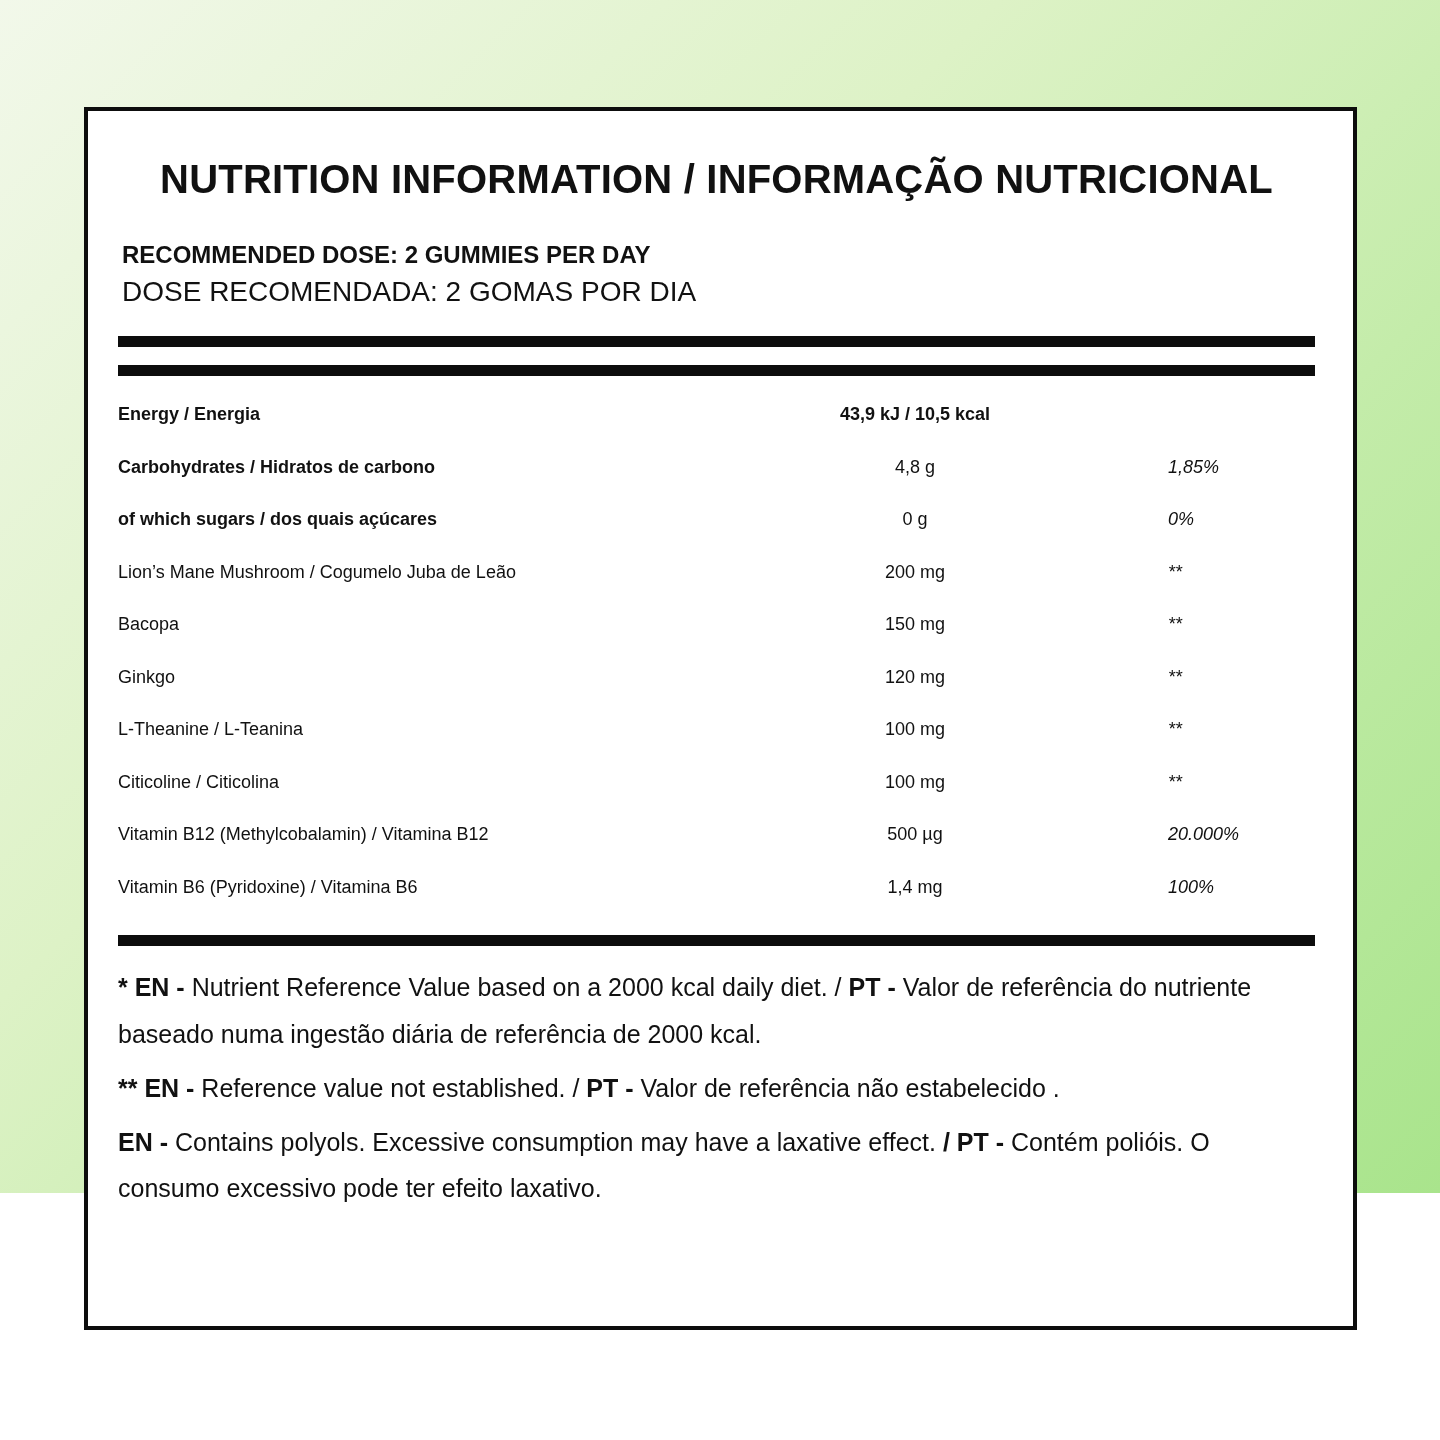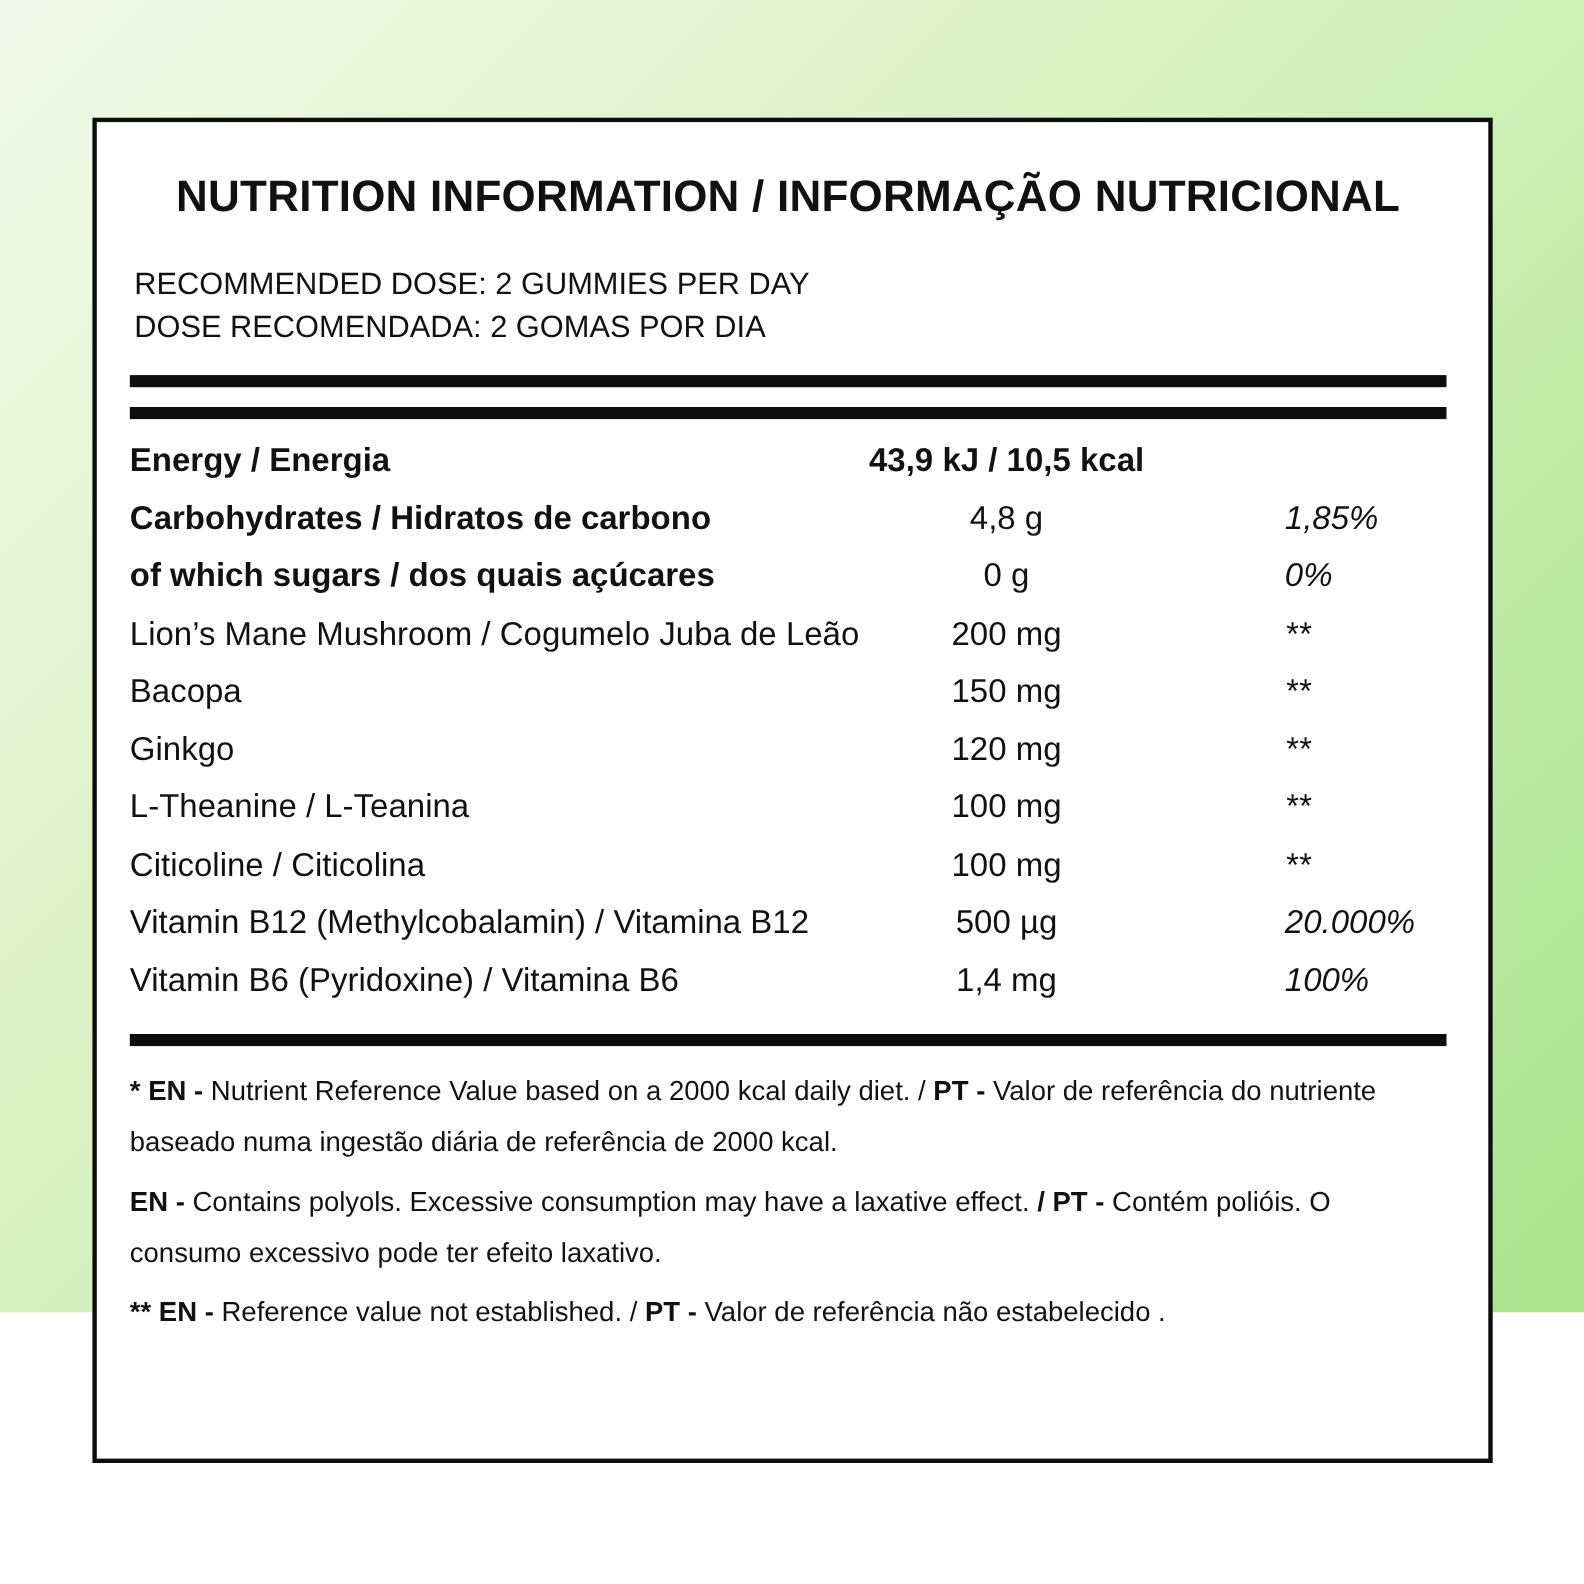--- a/index.html
+++ b/index.html
@@ -30,21 +30,21 @@
   }
   .title {
     margin: 44px 0 0 0;
     text-align: center;
     font-size: 40px;
     font-weight: bold;
     letter-spacing: 0.2px;
     line-height: 1.2;
   }
   .dose { margin-top: 38px; margin-left: 4px; }
-  .dose-en { font-size: 28px; font-weight: normal; line-height: 1.2; }
+  .dose-en { font-size: 24px; font-weight: bold; line-height: 1.2; }
   .dose-pt { font-size: 28px; margin-top: 5px; line-height: 1.2; }
 
   .rule { height: 11px; background: #0d0d0d; }
   .rule1 { margin-top: 28px; }
   .rule2 { margin-top: 18px; }
   .rule3 { margin-top: 22px; }
 
   .grid {
     display: grid;
     grid-template-columns: 1fr 250px 275px;
@@ -54,21 +54,21 @@
   .hdr-dv { text-align: right; }
   .hdr-en { font-size: 27px; font-weight: bold; line-height: 1.25; }
   .hdr-pt { font-size: 27px; font-weight: normal; margin-top: 3px; line-height: 1.25; }
 
   .rows { margin-top: 12px; }
   .row {
     display: grid;
     grid-template-columns: 1fr 250px 275px;
     align-items: center;
     height: 52.5px;
-    font-size: 30px;
+    font-size: 18px;
   }
   .row .label { line-height: 1.15; }
   .row .amount { text-align: center; white-space: nowrap; }
   .row .dv { padding-left: 128px; white-space: nowrap; font-style: italic; }
   .bold { font-weight: bold; }
 
   .footnotes { margin-top: 18px; font-size: 25px; }
   .fn { margin: 0 0 8px 0; line-height: 1.85; }
   .fn b { font-weight: bold; }
 </style>
@@ -140,18 +140,18 @@
           <div class="label">Vitamin B6 (Pyridoxine) / Vitamina B6</div>
           <div class="amount">1,4 mg</div>
           <div class="dv">100%</div>
         </div>
       </div>
 
     <div class="rule rule3"></div>
 
     <div class="footnotes" id="footnotes">
         <p class="fn"><b>* EN - </b><span>Nutrient Reference Value based on a 2000 kcal daily diet. / </span><b>PT - </b><span>Valor de referência do nutriente baseado numa ingestão diária de referência de 2000 kcal.</span></p>
+        <p class="fn"><b>** EN - </b><span>Reference value not established. / </span><b>PT - </b><span> Valor de referência não estabelecido .</span></p>
         <p class="fn"><b>EN - </b><span>Contains polyols. Excessive consumption may have a laxative effect. </span><b>/ PT - </b><span> Contém polióis. O consumo excessivo pode ter efeito laxativo.</span></p>
-        <p class="fn"><b>** EN - </b><span>Reference value not established. / </span><b>PT - </b><span> Valor de referência não estabelecido .</span></p>
       </div>
 
   </div>
 </div>
 
 </body></html>

